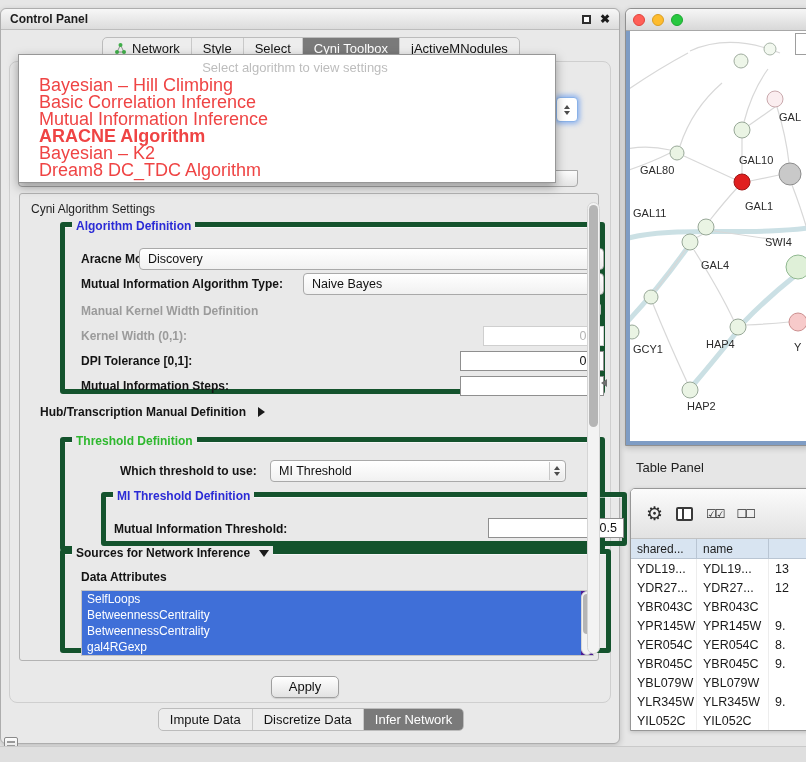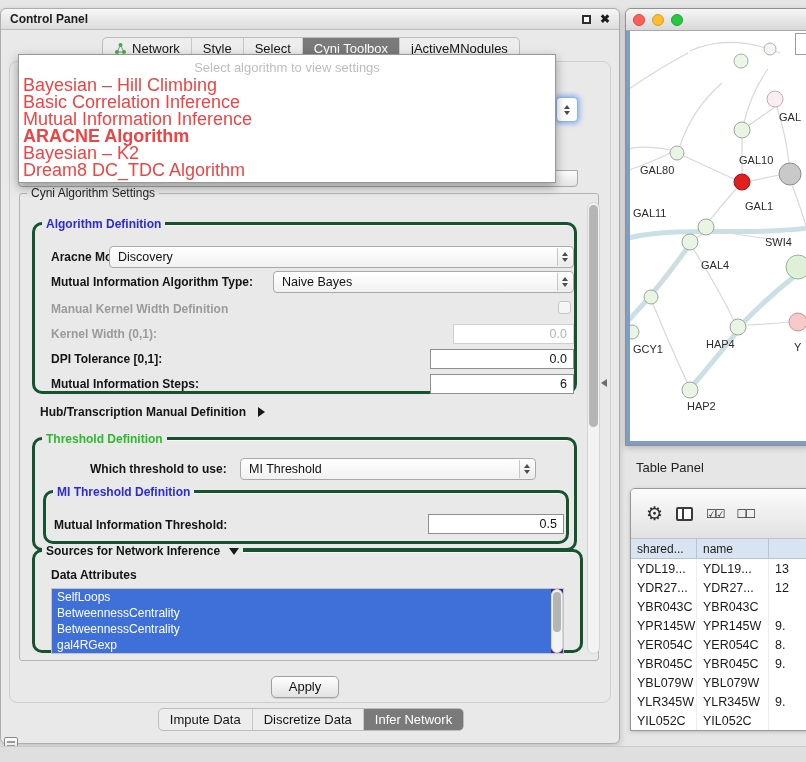--- a/index.html
+++ b/index.html
@@ -40,43 +40,43 @@
 
   .cp-frame {
     position: absolute; left: 8px; top: 52px; width: 602px; height: 642px;
     border: 1px solid #cfcfcf; border-radius: 8px; background: #e9e9e9;
   }
 
   
   .algo-popup {
     position: absolute; left: 18px; top: 54px; width: 538px; z-index: 60;
     background: #fff; border: 1px solid #979797;
-    box-shadow: 0 4px 10px rgba(0,0,0,.35); padding: 4px 0 3px 0;
+    box-shadow: 0 4px 10px rgba(0,0,0,.35); padding: 4px 0 3px 16px;
   }
   .algo-placeholder { height: 18px; line-height: 18px; text-align: center; color: #bdbdbd; font-size: 13px; }
   .algo-item { height: 17px; line-height: 17px; padding-left: 4px; font-size: 18px; color: #ef4444; }
   .algo-item.bold { font-weight: bold; }
 
   .frag-spinner {
     position: absolute; left: 556px; top: 97px; width: 22px; height: 25px; z-index: 55;
     background: #fff; border: 1px solid #8ab2e8; border-radius: 4px;
     box-shadow: 0 0 5px 2px rgba(95,150,240,.65);
     display: flex; flex-direction: column; align-items: center; justify-content: center; gap: 2px;
   }
   .frag-combobar {
     position: absolute; left: 18px; top: 170px; width: 560px; height: 17px; z-index: 50;
     background: linear-gradient(#fcfcfc, #e4e4e4); border: 1px solid #a8a8a8; border-radius: 0 0 4px 4px;
   }
 
   
-  .fieldset { position: absolute; border: 3px solid #14532d; border-radius: 10px; box-shadow: inset 0 1px 0 rgba(255,255,255,.6); }
+  .fieldset { position: absolute; border: 5px solid #14532d; border-radius: 3px; box-shadow: inset 0 1px 0 rgba(255,255,255,.6); margin-left: 28px; }
   .flabel { position: absolute; top: -8px; left: 7px; background: #e9e9e9; padding: 0 4px; font-size: 12px; line-height: 15px; white-space: nowrap; }
   .flabel.blue { color: #2b2bd6; font-weight: bold; }
   .flabel.green { color: #2eb82e; font-weight: bold; }
-  .flabel.plain { color: #1f1f1f; }
+  .flabel.plain { color: #1f1f1f; margin-top: 16px; }
   .flabel.bold { font-weight: bold; color: #141414; }
 
   .settings { position: absolute; left: 18px; top: 184px; width: 580px; height: 468px; border: 1px solid #b3b3b3; border-radius: 3px; }
 
   .lbl { position: absolute; font-size: 12px; font-weight: bold; color: #141414; white-space: nowrap; }
   .lbl.disabled { color: #9b9b9b; }
 
   .combo {
     position: absolute; height: 22px; background: linear-gradient(#ffffff, #f1f1f1);
     border: 1px solid #a9a9a9; border-radius: 4px;

